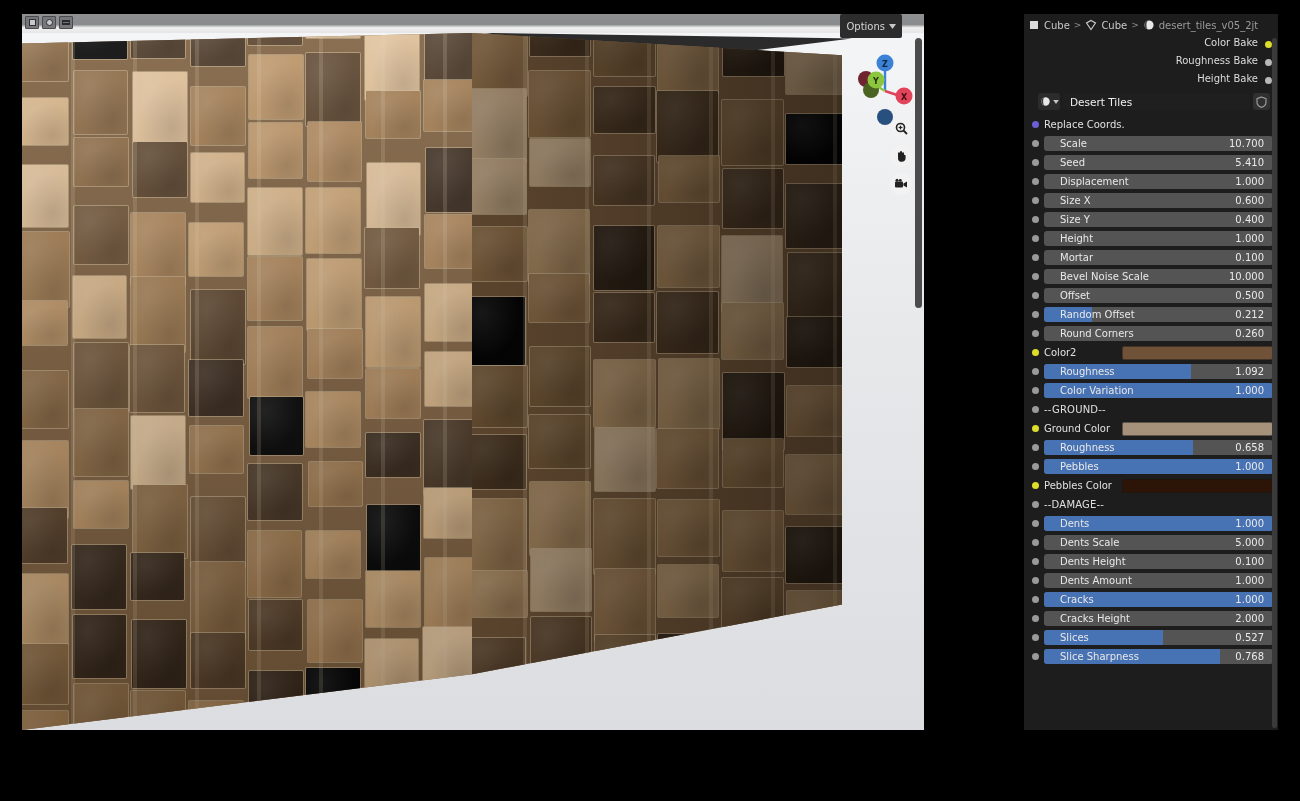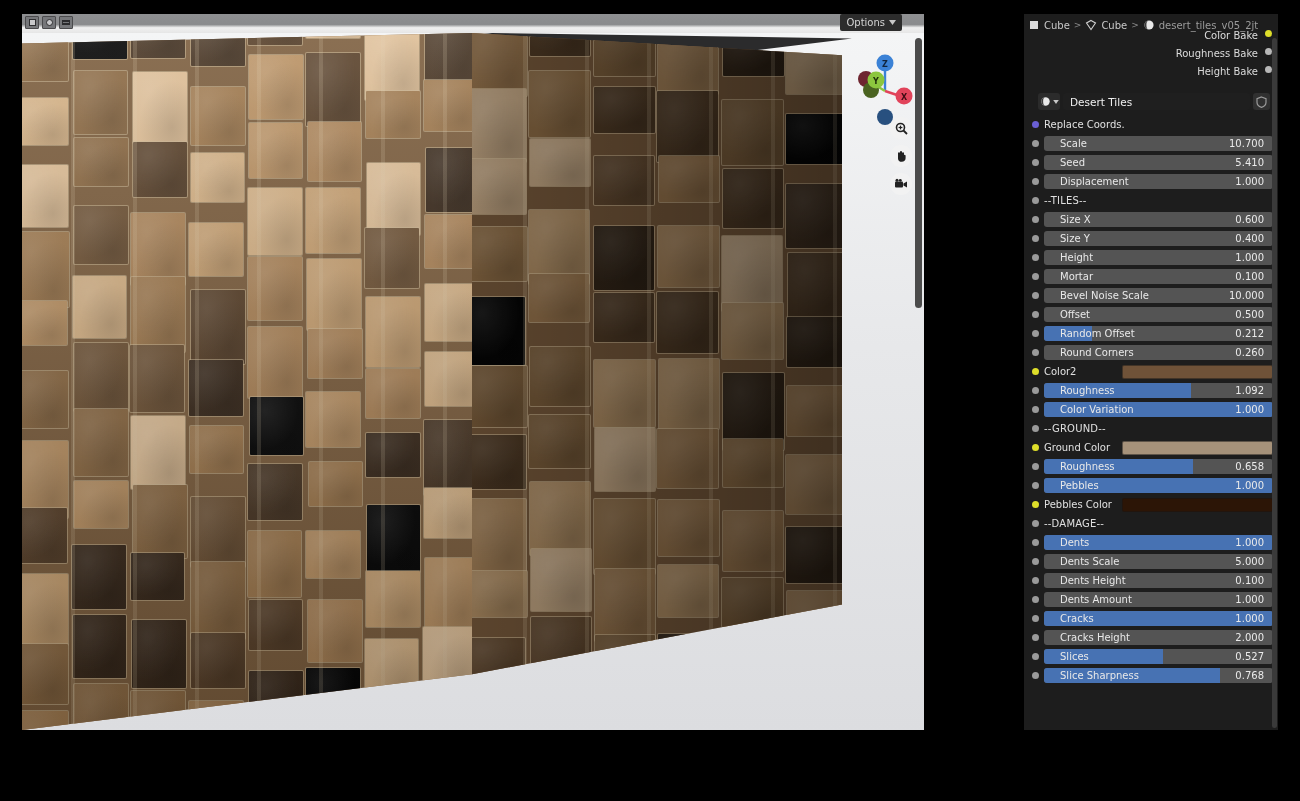--- a/index.html
+++ b/index.html
@@ -77,21 +77,21 @@
   .shade-right{ position:absolute; inset:0; background:linear-gradient(to right, rgba(0,0,0,.16), rgba(0,0,0,.42)); pointer-events:none;}
 
   
   #gizmo { position: absolute; right: 0px; top: 19px; width: 78px; height: 170px; }
   .vp-btn {
     position:absolute; right:12px; width:22px; height:22px; border-radius:50%;
     background:#f2f2f2; display:flex; align-items:center; justify-content:center;
     color:#222; font-size:13px;
   }
   #vp-options {
-    position:absolute; right:22px; top:0px; height:17px;
+    position:absolute; right:22px; top:0px; height:24px;
     display:flex; align-items:center; gap:4px;
     padding:0 6px; background:#2c2c2c; border-radius:2px;
     color:#d4d4d4; font-size:10px;
   }
   #vp-scroll {
     position:absolute; right:2px; top:24px; width:7px; height:270px;
     background:#4b4b4b; border-radius:4px;
   }
 
   
@@ -112,21 +112,21 @@
     padding-left:4px; background:#1d1d1d; color:#b9b9b9; font-size:10px;
     white-space:nowrap; overflow:hidden;
   }
   .bc-sep { color:#8a8a8a; font-size:9px; }
   .bc-ico { width:12px; height:12px; display:inline-block; flex:0 0 auto; }
   .bc-txt { color:#c8c8c8; }
   .bc-txt.dim { color:#9b9b9b; }
 
   #bakes { position:absolute; right:0; top:16px; width:200px; }
   .bake-row {
-    display:flex; align-items:flex-start; justify-content:flex-end; gap:7px;
+    display:flex; align-items:flex-end; justify-content:flex-end; gap:7px;
     height:18px; padding-right:6px; color:#dcdcdc; font-size:10px;
   }
   .bake-sock { width:7px; height:7px; border-radius:50%; flex:0 0 auto; }
 
   #nodebody {
     position:absolute; left:4px; top:78px; width:250px;
   }
   #namerow {
     display:flex; align-items:center; gap:3px;
     margin:0 8px 4px 10px; height:19px;
@@ -496,24 +496,20 @@
           <div class="prow">
             <span class="pdot"></span>
             <div class="pslider">
               <div class="pfill" style="width: 0%;"></div>
               <span class="pslabel">Displacement</span>
               <span class="psvalue">1.000</span>
             </div>
           </div>
           <div class="prow">
             <span class="pdot"></span>
-            <span class="pheader">--TILES--</span>
-          </div>
-          <div class="prow">
-            <span class="pdot"></span>
             <div class="pslider">
               <div class="pfill" style="width: 0%;"></div>
               <span class="pslabel">Size X</span>
               <span class="psvalue">0.600</span>
             </div>
           </div>
           <div class="prow">
             <span class="pdot"></span>
             <div class="pslider">
               <div class="pfill" style="width: 0%;"></div>

